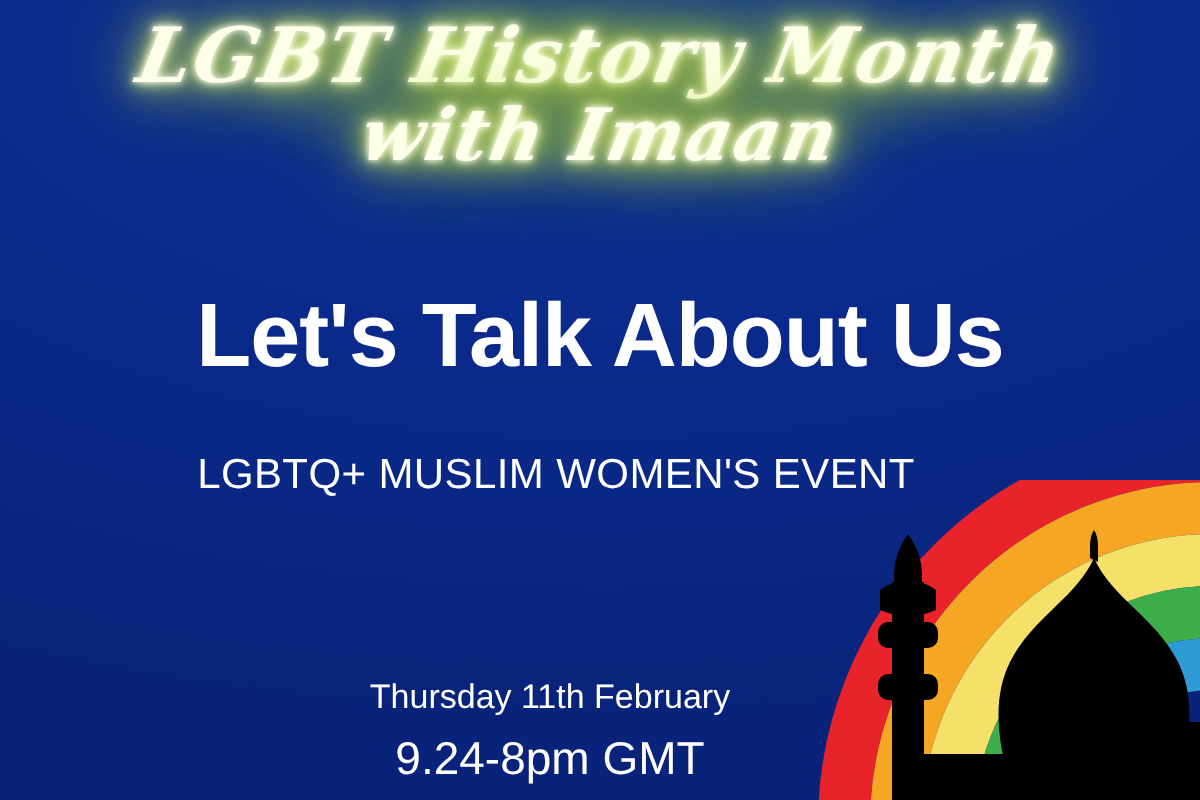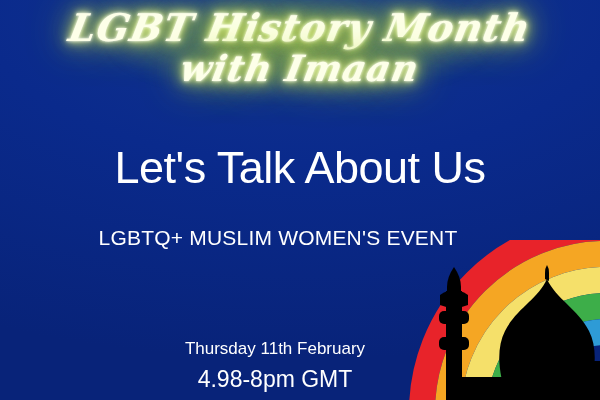--- a/index.html
+++ b/index.html
@@ -99,21 +99,21 @@
 
   
   .headline {
     position: absolute;
     top: 142px;
     left: 0;
     width: 600px;
     text-align: center;
     font-size: 45px;
     line-height: 52px;
-    font-weight: normal;
+    font-weight: bold;
     color: #ffffff;
     letter-spacing: -0.5px;
     z-index: 5;
   }
   .subtitle {
     position: absolute;
     top: 225px;
     left: 0;
     width: 556px;
     text-align: center;
@@ -189,16 +189,16 @@
     <div class="neon-line1">LGBT History Month</div>
     <div class="neon-line2">with Imaan</div>
   </div>
 
   <div class="headline">Let's Talk About Us</div>
 
   <div class="subtitle">LGBTQ+ MUSLIM WOMEN'S EVENT</div>
 
   <div class="datetime">
     <div class="date-line">Thursday 11th February</div>
-    <div class="time-line">4.98-8pm GMT</div>
+    <div class="time-line">9.24-8pm GMT</div>
   </div>
 
 </div>
 
 </body></html>

